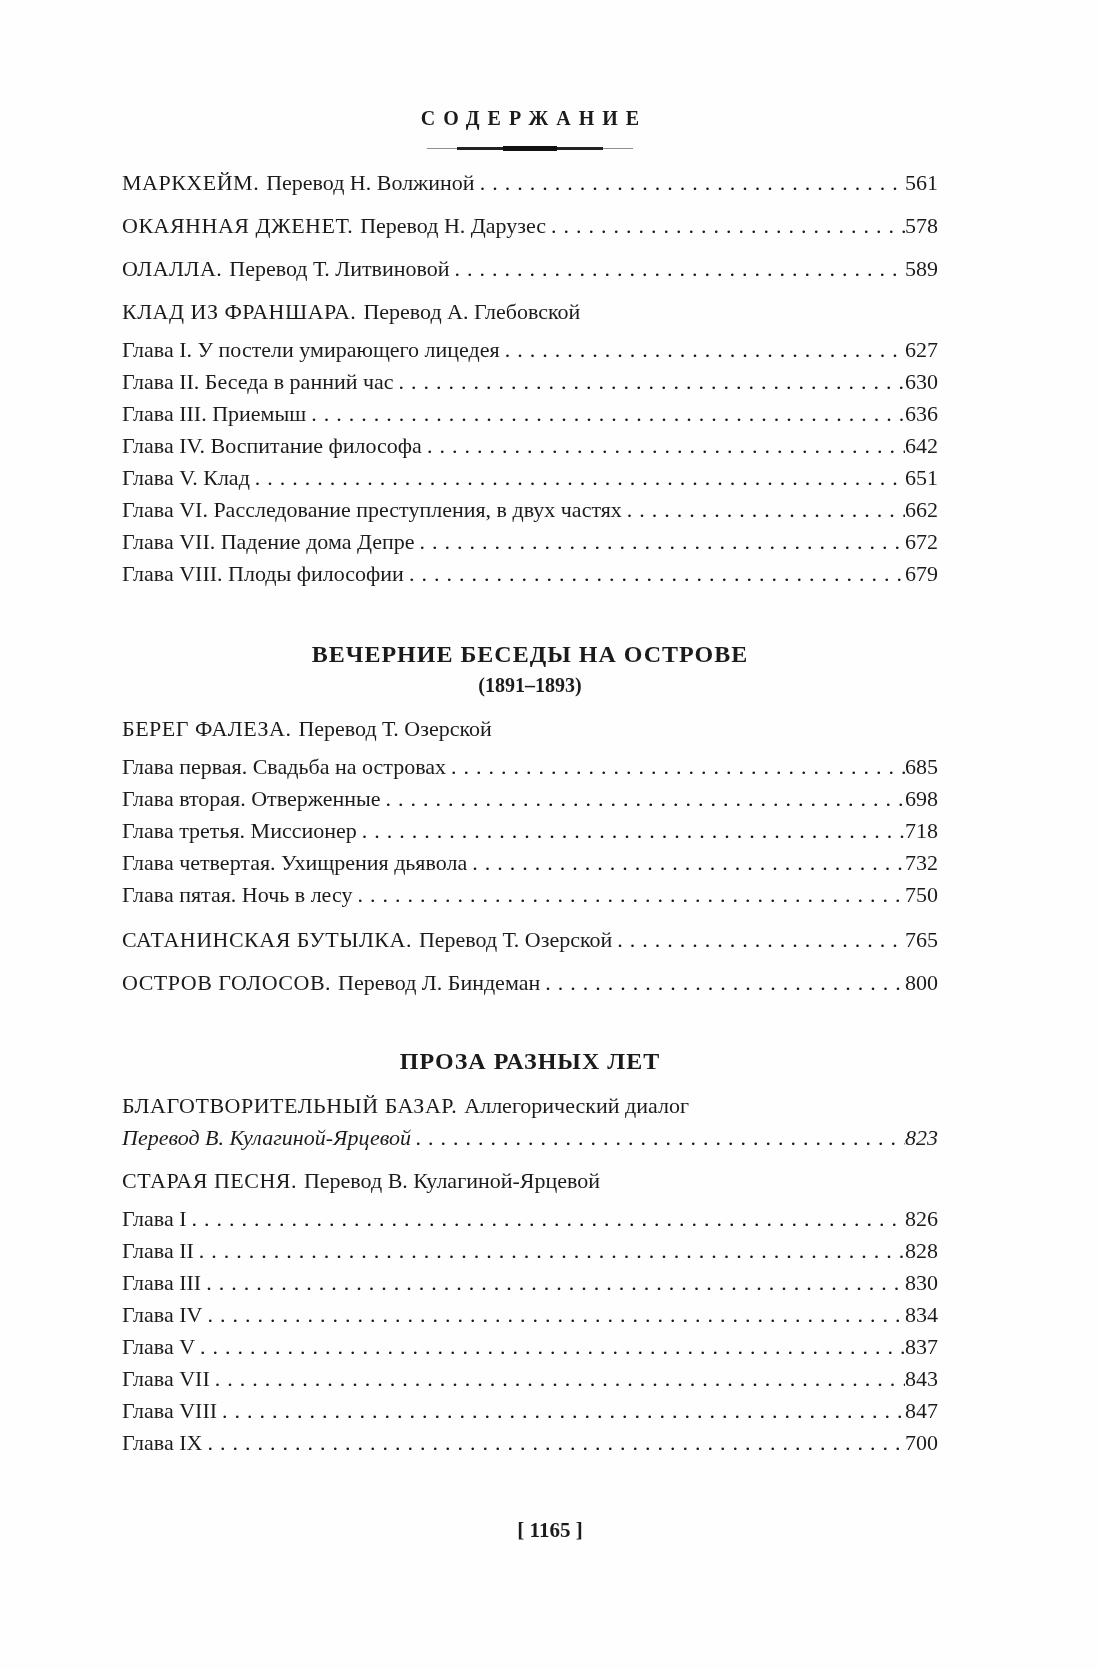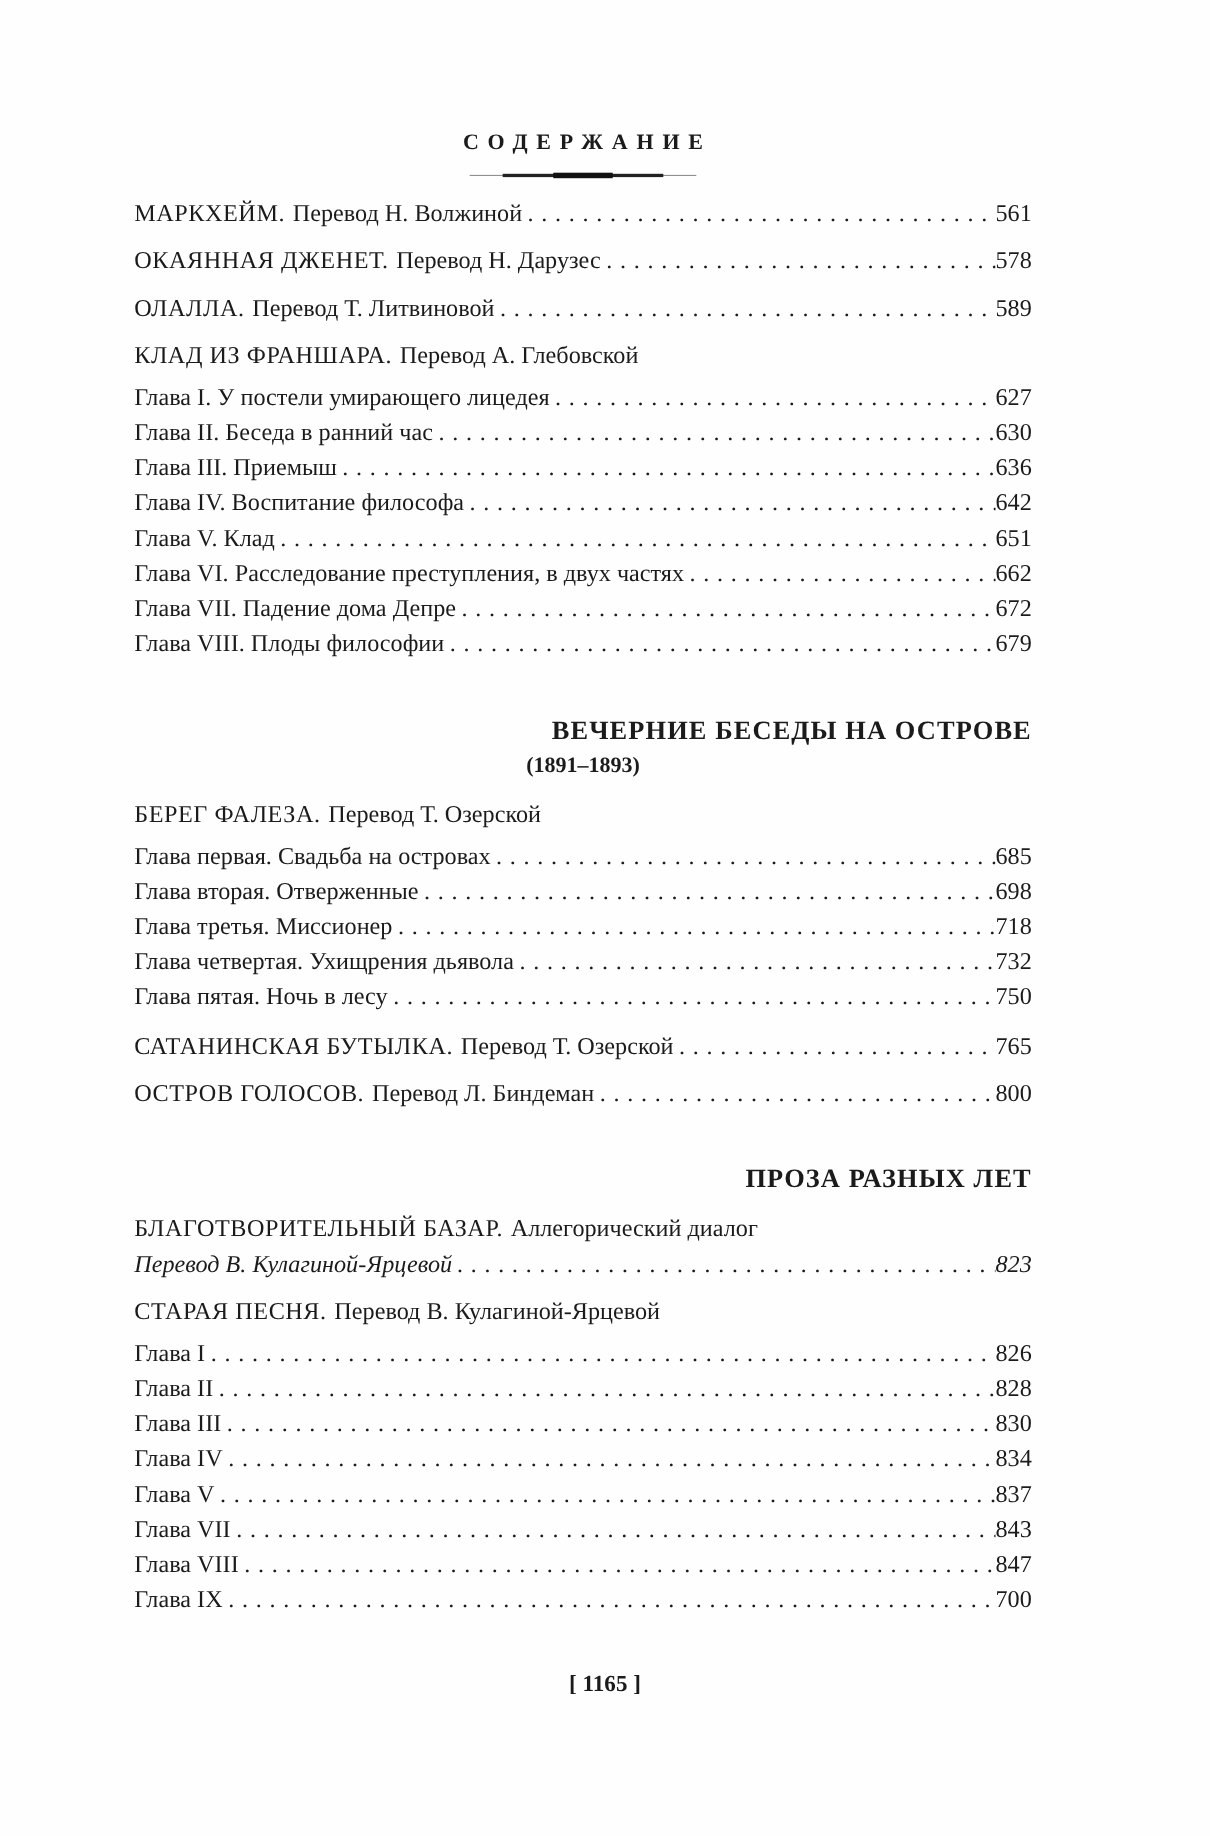--- a/index.html
+++ b/index.html
@@ -12,21 +12,21 @@
     font-family: "Liberation Serif", "DejaVu Serif", serif;
     overflow: hidden;
   }
   .content {
     position: absolute;
     left: 122px;
     top: 0;
     width: 816px;
   }
   .doc-title {
-    margin: 11px;
+    margin: 0;
     padding-top: 103px;
     text-align: center;
     font-size: 20px;
     line-height: 30px;
     font-weight: bold;
     letter-spacing: 8px;
     text-indent: 8px;
   }
   .rule { position: relative; width: 206px; height: 7px; margin: 12px auto 0; }
   .rule .line { position: absolute; top: 3px; left: 0; right: 0; height: 1px; background: #8f8f8f; }
@@ -57,21 +57,21 @@
     white-space: nowrap;
     letter-spacing: 7px;
     padding-left: 5px;
   }
   .dots::after {
     content: "........................................................................................................................";
   }
   .pagenum { white-space: nowrap; }
 
   .section { text-align: center; margin-top: 48px; margin-bottom: 0; }
-  .section-title { font-size: 24px; line-height: 32px; font-weight: bold; letter-spacing: 1px; text-align: right; }
+  .section-title { font-size: 24px; line-height: 32px; font-weight: bold; letter-spacing: 1px; }
   .section-years { font-size: 20px; line-height: 30px; font-weight: bold; }
 
   .folio {
     position: absolute;
     left: 0;
     right: 0;
     top: 1515px;
     text-align: center;
     font-size: 21px;
     line-height: 30px;

